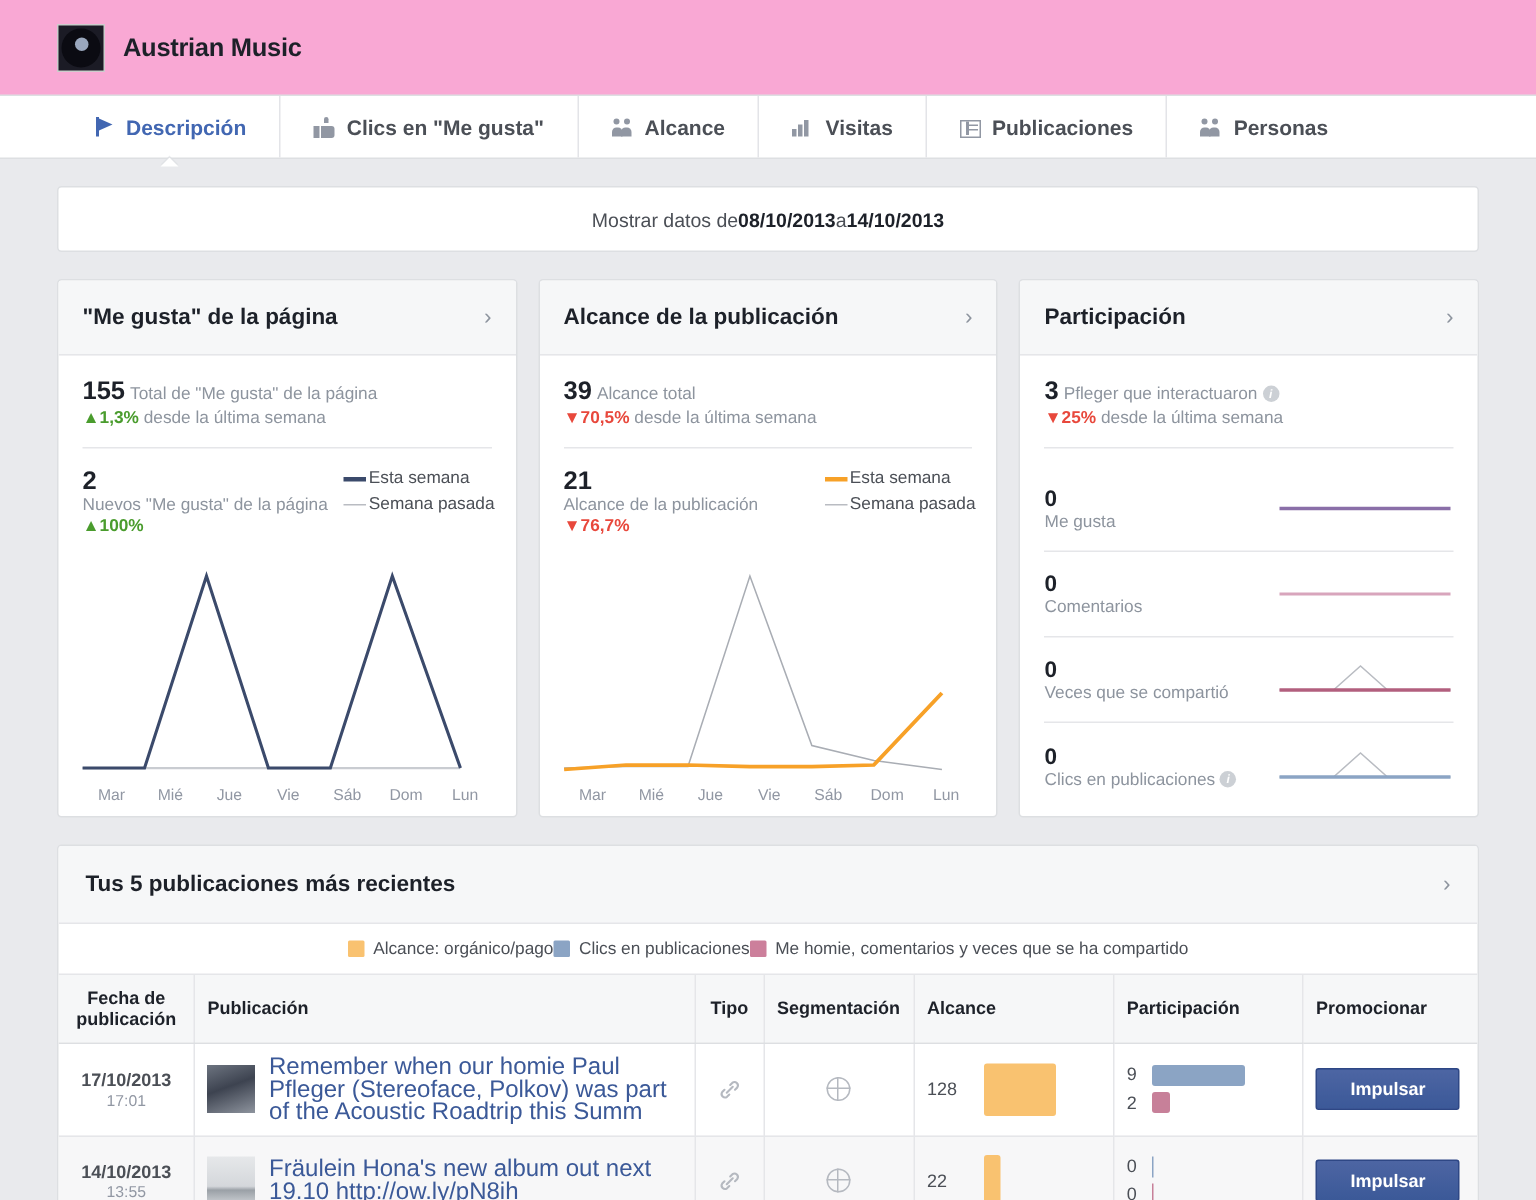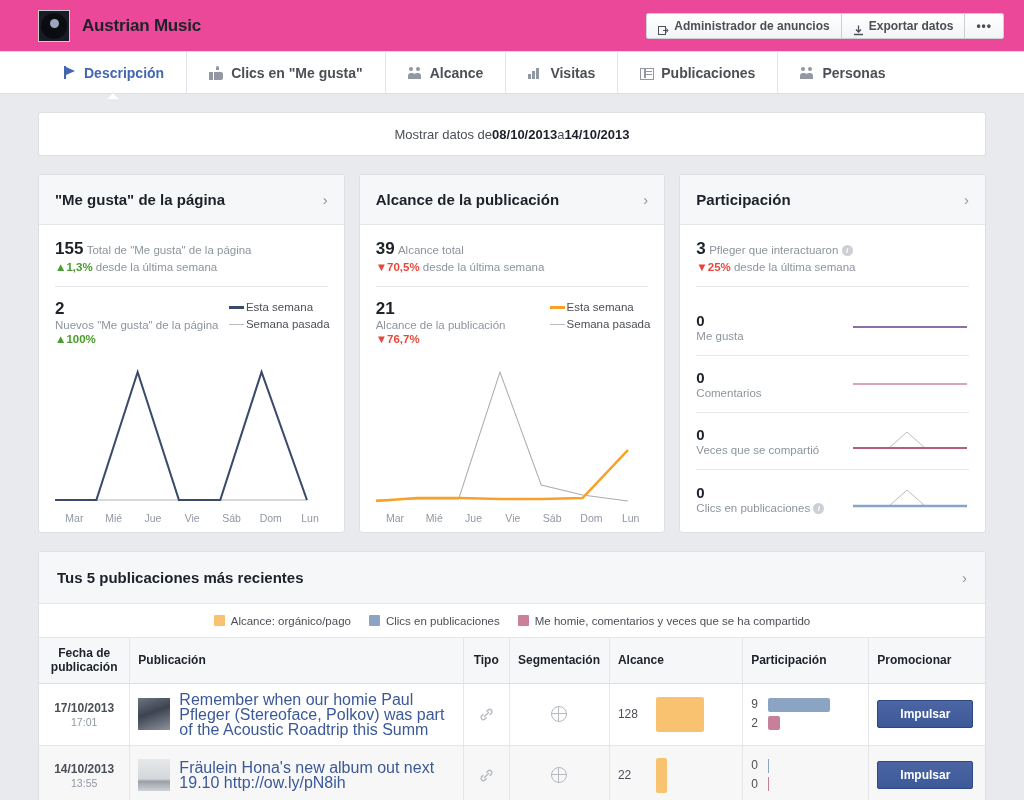--- a/index.html
+++ b/index.html
@@ -8,23 +8,23 @@
     background: #e9eaed;
     font-family: "Liberation Sans", sans-serif;
     font-size: 12px;
     color: #333;
     overflow: hidden;
   }
   .page { width: 1024px; }
 
   
   .topbar {
-    background: #ec4899;
+    background: #f9a8d4;
     border-bottom: 1px solid #dddfe2;
-    height: 52px;
+    height: 64px;
     display: flex;
     align-items: center;
     padding: 0 20px 0 38px;
   }
   .page-avatar {
     width: 32px; height: 32px;
     border: 1px solid #ccc;
     background: #1b1b25;
     position: relative;
     flex: none;
@@ -254,21 +254,20 @@
     padding: 0 18px;
     font-size: 15px;
     font-weight: bold;
     color: #1d2129;
   }
   .posts-legend {
     height: 34px;
     display: flex;
     align-items: center;
     justify-content: center;
-    gap: 18px;
     font-size: 11.5px;
     color: #4b4f56;
     border-bottom: 1px solid #e5e6e9;
   }
   .posts-legend div { display: flex; align-items: center; gap: 6px; }
   .posts-legend i { width: 11px; height: 11px; display: inline-block; border-radius: 1px; }
 
   table.posts-table { width: 100%; border-collapse: collapse; }
   table.posts-table th {
     background: #f6f7f8;
@@ -328,42 +327,20 @@
   }
 </style>
 </head>
 <body>
 
 <div class="page">
 
   <div class="topbar">
     <div class="page-avatar"></div>
     <div class="page-title">Austrian Music</div>
-    <div class="topbar-actions">
-      <div class="btn-group">
-        <div>
-          <span class="mini-icon">
-            <svg width="11" height="11" viewBox="0 0 11 11">
-                <rect x="0.5" y="1.5" width="7" height="8" fill="none" stroke="#4b4f56"></rect>
-                <path d="M5 5.5h5M8 3.5l2.2 2-2.2 2" fill="none" stroke="#4b4f56"></path>
-              </svg>
-          </span>
-          <span>Administrador de anuncios</span>
-        </div>
-        <div>
-          <span class="mini-icon">
-            <svg width="11" height="11" viewBox="0 0 11 11">
-                <path d="M5.5 0.5v6M3 4.5l2.5 2.5L8 4.5M1 9.5h9" fill="none" stroke="#4b4f56" stroke-width="1.3"></path>
-              </svg>
-          </span>
-          <span>Exportar datos</span>
-        </div>
-        <div class="dots">•••</div>
-      </div>
-    </div>
   </div>
 
   <div class="tabs">
     <div class="tab active">
       <span class="tab-ico ico-flag">
           <i></i>
           <b></b>
         </span>
       <span>Descripción</span>
     </div>

